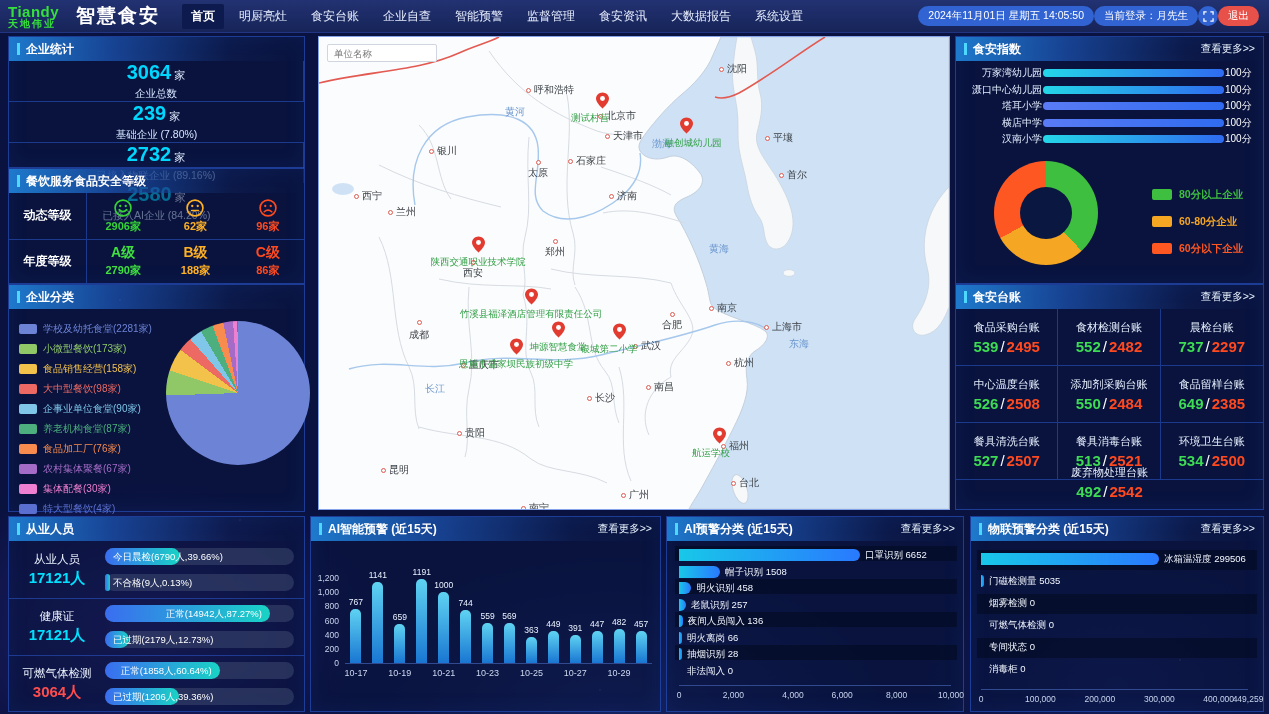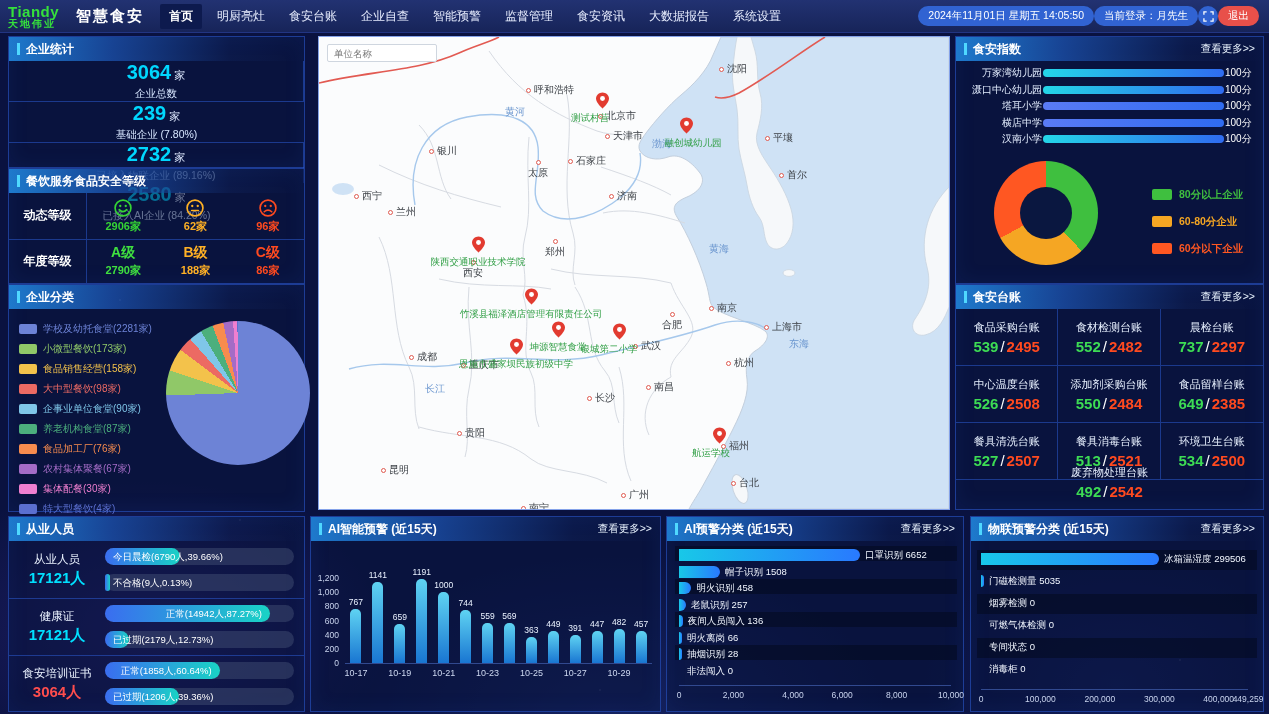--- a/index.html
+++ b/index.html
@@ -17,21 +17,21 @@
       radial-gradient(2px 2px at 1030px 560px, rgba(255,255,255,.45), transparent 60%),
       radial-gradient(1.5px 1.5px at 1180px 660px, rgba(255,255,255,.5), transparent 60%),
       radial-gradient(2px 2px at 160px 200px, rgba(255,255,255,.4), transparent 60%);
   }
   
   .topbar{position:absolute;left:0;top:0;width:1269px;height:32px;display:flex;align-items:center;
     background:linear-gradient(180deg,#223272,#172459);box-shadow:0 1px 0 rgba(80,120,255,.35);}
   .logo{width:60px;margin-left:8px;line-height:1;}
   .logo .l1{color:#35e03c;font-weight:bold;font-size:15px;letter-spacing:.5px;}
   .logo .l2{color:#35e03c;font-size:10px;font-weight:bold;letter-spacing:2px;}
-  .app-title{font-size:15px;font-weight:bold;margin:0 16px 0 8px;letter-spacing:2px;}
+  .app-title{font-size:19px;font-weight:bold;margin:0 22px 0 8px;letter-spacing:2px;}
   .nav{display:flex;align-items:center;gap:6px;}
   .nav-item{font-size:12px;padding:4px 9px;border-radius:2px;cursor:pointer;color:#e8eeff;white-space:nowrap;}
   .nav-item.active{background:#0d1a4e;font-weight:bold;color:#fff;}
   .top-right{margin-left:auto;display:flex;align-items:center;margin-right:10px;}
   .pill{background:#3163d2;border-radius:10px;font-size:10.5px;padding:3px 10px;white-space:nowrap;color:#fff;}
   .pill.logout{background:#e8504a;cursor:pointer;}
   .fs-btn{width:20px;height:20px;border-radius:50%;background:#3163d2;display:flex;align-items:center;justify-content:center;cursor:pointer;}
   
   .panel{position:absolute;background:rgba(9,20,60,.55);border:1px solid rgba(45,95,220,.55);
     box-shadow:inset 0 0 20px rgba(30,80,200,.12);}
@@ -305,21 +305,21 @@
             </div>
             <div class="sbar">
               <div class="fill" style="width: 12.73%;"></div>
               <div class="txt" style="left: 8px;">已过期(2179人,12.73%)</div>
             </div>
           </div>
         </div>
         <div class="staff-sep" style="top: 81px;"></div>
         <div class="staff-group" style="top: 138px; height: 57px;">
           <div class="staff-label">
-            <div class="n">食安培训证书</div>
+            <div class="n">可燃气体检测</div>
             <div class="t" style="color: rgb(255, 77, 77);">3064人</div>
           </div>
           <div class="staff-bars">
             <div class="sbar">
               <div class="fill" style="width: 60.64%;"></div>
               <div class="txt" style="right: calc(39.36% + 8px);">正常(1858人,60.64%)</div>
             </div>
             <div class="sbar">
               <div class="fill" style="width: 39.36%;"></div>
               <div class="txt" style="left: 8px;">已过期(1206人,39.36%)</div>
@@ -418,21 +418,21 @@
           <div class="cn">兰州</div>
         </div>
         <div class="city below" style="left: 236px; top: 205px;">
           <div class="dot"></div>
           <div class="cn">郑州</div>
         </div>
         <div class="city below" style="left: 154px; top: 226px;">
           <div class="dot"></div>
           <div class="cn">西安</div>
         </div>
-        <div class="city" style="left: 92px; top: 316px;">
+        <div class="city" style="left: 92px; top: 286px; flex-direction: column;">
           <div class="dot"></div>
           <div class="cn">成都</div>
         </div>
         <div class="city" style="left: 144px; top: 324px;">
           <div class="dot"></div>
           <div class="cn">重庆市</div>
         </div>
         <div class="city" style="left: 140px; top: 392px;">
           <div class="dot"></div>
           <div class="cn">贵阳</div>

